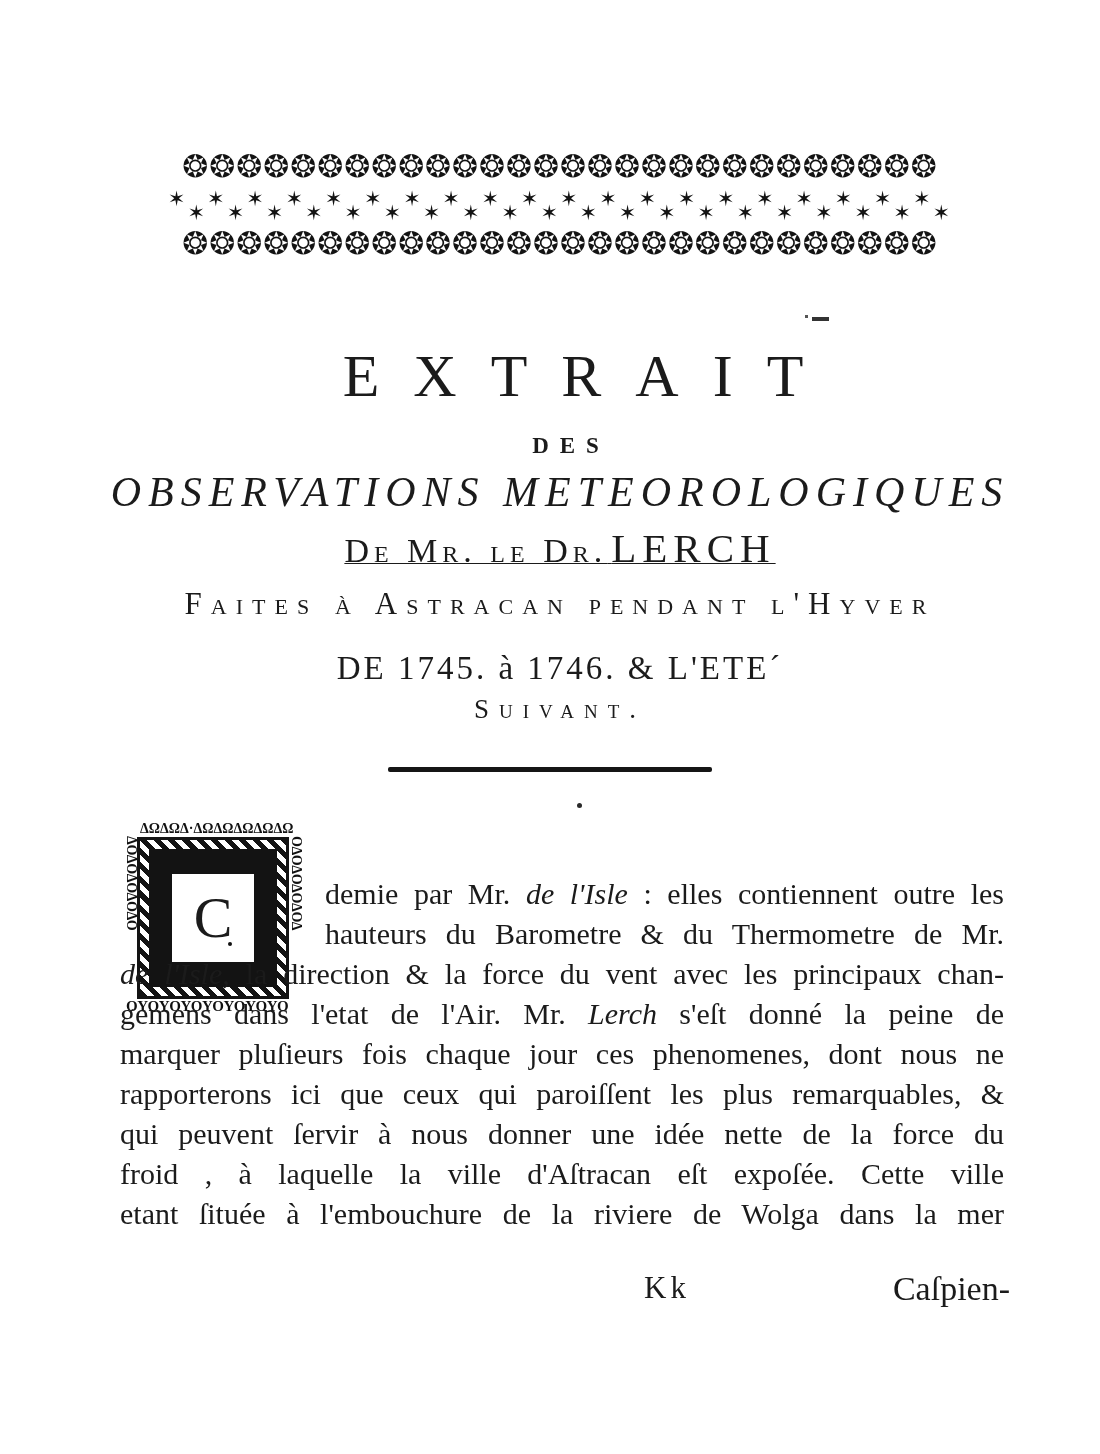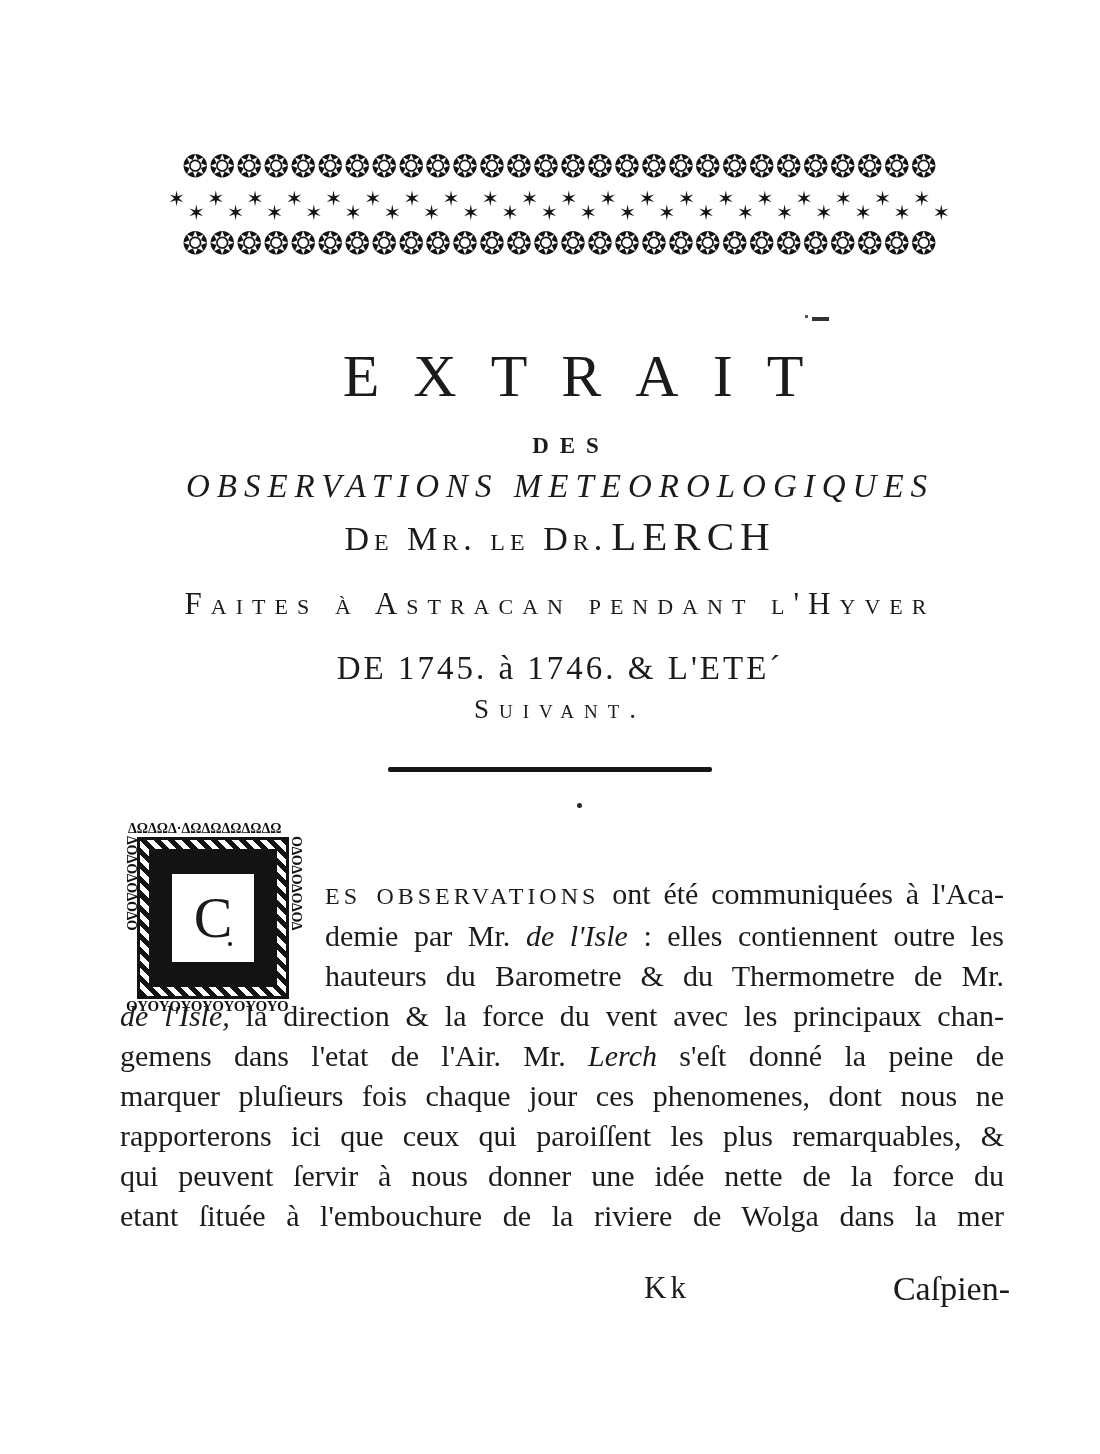--- a/index.html
+++ b/index.html
@@ -28,39 +28,39 @@
   .orn-row.bottom { margin-top:4px; }
 
   
   .h-abs { position:absolute; left:0; width:100%; text-align:center; }
   .title-extrait {
     top:342px; font-size:60px; letter-spacing:34px; padding-left:30px;
     font-weight:500;
   }
   .h-des { top:433px; font-size:23px; letter-spacing:11px; padding-left:11px; font-weight:600; }
   .h-subtitle {
-    top:468px; font-size:33px; font-style:italic; letter-spacing:7px;
+    top:468px; font-size:42px; font-style:italic; letter-spacing:7px;
     font-weight:500; white-space:nowrap;
   }
-  .h-byline { top:512px; white-space:nowrap; }
+  .h-byline { top:524px; white-space:nowrap;text-decoration:underline; }
   .h-byline .prefix { font-variant:small-caps; font-size:34px; letter-spacing:5px; }
   .h-byline .name { font-size:41px; letter-spacing:6px; }
   .h-faites { top:586px; font-variant:small-caps; font-size:31px; letter-spacing:9px; font-weight:500; white-space:nowrap; }
   .h-dates { top:650px; font-size:33px; letter-spacing:3px; }
   .h-suivant { top:694px; font-variant:small-caps; font-size:27px; letter-spacing:10px; font-weight:500; }
 
   .rule { position:absolute; top:767px; left:388px; width:324px; height:5px; background:#151515; border-radius:2px; }
   .dot-artifact { position:absolute; top:803px; left:577px; width:5px; height:5px; background:#2a2a2a; border-radius:50%; }
   .dash-artifact { position:absolute; top:317px; left:812px; width:17px; height:4px; background:#333; }
   .dash-artifact:before { content:""; position:absolute; left:-7px; top:-2px; width:3px; height:3px; background:#555; }
 
   
   .dropcap { position:absolute; top:824px; left:124px; width:178px; height:188px; }
   .dc-edge { position:absolute; color:#111; font-size:14px; line-height:14px; letter-spacing:0px; overflow:hidden; white-space:nowrap; font-weight:700; }
-  .dc-edge.t { top:-2px; left:4px; right:4px; height:15px; }
+  .dc-edge.t { top:-2px; left:16px; right:4px; height:15px; }
   .dc-edge.b { bottom:-3px; left:2px; right:2px; height:16px; font-size:15px; }
   .dc-edge.l { left:-1px; top:12px; bottom:12px; width:15px; writing-mode:vertical-rl; }
   .dc-edge.r { right:-1px; top:12px; bottom:12px; width:15px; writing-mode:vertical-rl; }
   .dc-frame {
     position:absolute; inset:13px;
     border:3px solid #131313;
     background:repeating-linear-gradient(45deg,#131313 0 5px,#ffffff 5px 10px);
     padding:9px; box-sizing:border-box;
   }
   .dc-mid {
@@ -135,28 +135,28 @@
         <div class="dc-letter-box">
           <span class="dc-letter">C</span>
           <span class="dc-letter-dot"></span>
         </div>
       </div>
     </div>
   </div>
 
   <div class="bodytext">
     <div class="first-lines">
-      <div class="bline"><span class="sc">ES OBSERVATIONS</span><span> ont été communiquées à l'Aca-</span></div>
       <div class="bline"><span>demie par Mr. </span><span class="it">de l'Isle</span><span> : elles contiennent outre les</span></div>
       <div class="bline"><span>hauteurs du Barometre &amp; du Thermometre de Mr.</span></div>
     </div>
     <div class="bline"><span class="it">de l'Isle,</span><span> la direction &amp; la force du vent avec les principaux chan-</span></div>
     <div class="bline"><span>gemens dans l'etat de l'Air.  Mr. </span><span class="it">Lerch</span><span> s'eſt donné la peine de</span></div>
     <div class="bline"><span>marquer pluſieurs fois chaque jour ces phenomenes, dont nous ne</span></div>
     <div class="bline"><span>rapporterons ici que ceux qui paroiſſent les plus remarquables, &amp;</span></div>
     <div class="bline"><span>qui peuvent ſervir à nous donner une idée nette de la force du</span></div>
+    <div class="bline"><span>froid , à laquelle la ville d'Aſtracan eſt expoſée.  Cette ville</span></div>
     <div class="bline"><span>etant ſituée à l'embouchure de la riviere de Wolga dans la mer</span></div>
   </div>
 
   <div class="footer-sig">Kk</div>
   <div class="footer-catch">Caſpien-</div>
 
 </div>
 
 </body></html>

